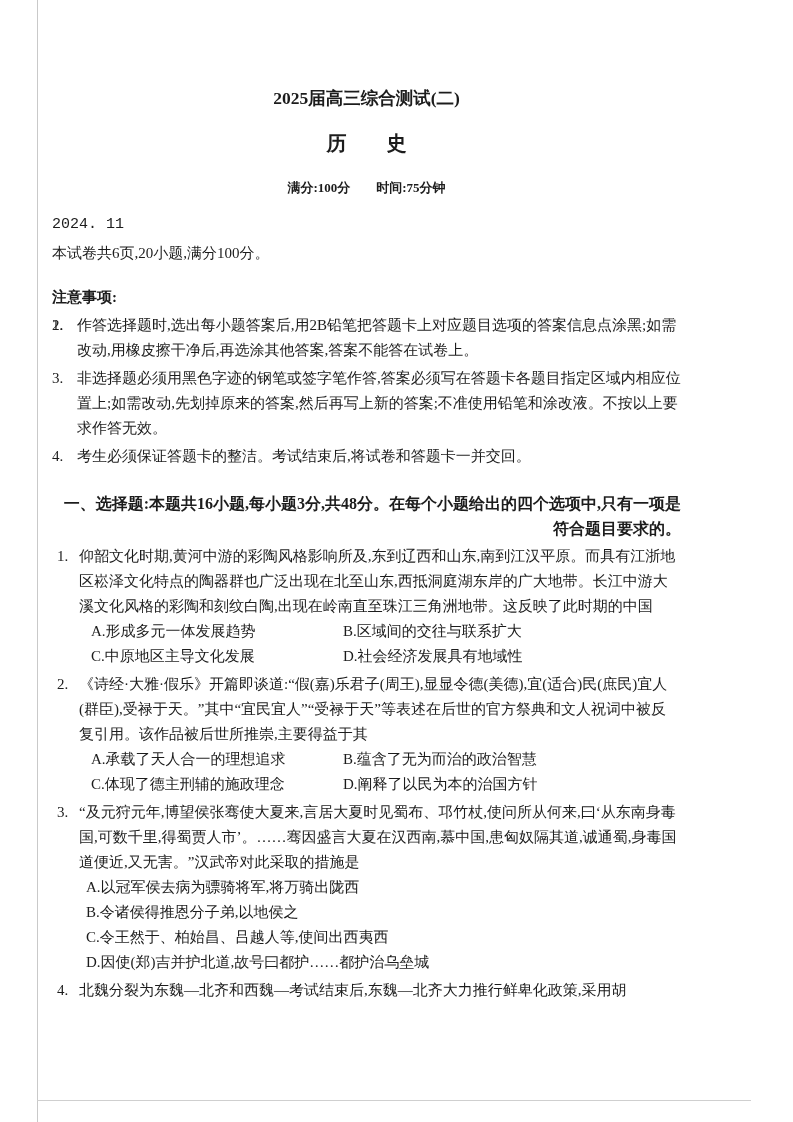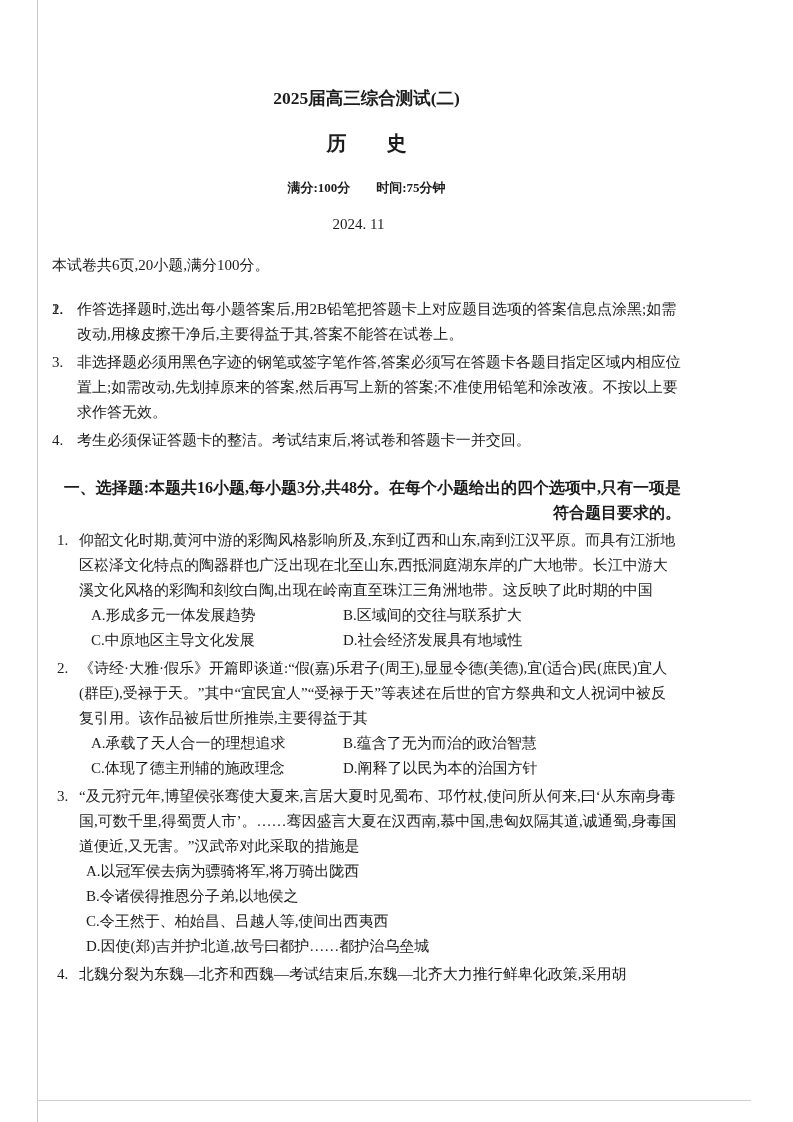--- a/index.html
+++ b/index.html
@@ -41,23 +41,24 @@
     font-size:20px; font-weight:bold;
     line-height:26px;
     margin-bottom:19px;
   }
   .meta {
     text-align:center;
     font-size:13px; font-weight:bold;
     margin-bottom:12px;
   }
   .date {
-    text-align:center;
+    text-align:left;
     padding-right:16px;
-    margin-bottom:16px;
+    margin-bottom:4px;
+    font-family:Liberation Mono, monospace;
   }
   .paper-info { margin-bottom:19px; }
   .notice-heading { font-weight:bold; }
   .notice-item {
     position:relative;
     padding-left:25px;
     margin-top:3px;
   }
   .notice-item .num { position:absolute; left:0; top:0; }
   .section-heading {
@@ -92,27 +93,28 @@
   <div class="content">
 
     <div class="title">2025届高三综合测试(二)</div>
     <div class="subject">历　　史</div>
     <div class="meta">满分:100分　　时间:75分钟</div>
     <div class="date">2024. 11</div>
 
     <p class="paper-info">本试卷共6页,20小题,满分100分。</p>
 
     <div class="notice">
+      <div class="notice-heading">注意事项:</div>
 
       <div class="notice-item">
         <span class="num">1.</span>
       </div>
       <div class="notice-item">
         <span class="num">2.</span>
-        <span>作答选择题时,选出每小题答案后,用2B铅笔把答题卡上对应题目选项的答案信息点涂黑;如需改动,用橡皮擦干净后,主要得益于其,答案不能答在试卷上。</span>
+        <span>作答选择题时,选出每小题答案后,用2B铅笔把答题卡上对应题目选项的答案信息点涂黑;如需改动,用橡皮擦干净后,再选涂其他答案,答案不能答在试卷上。</span>
       </div>
       <div class="notice-item">
         <span class="num">3.</span>
         <span>非选择题必须用黑色字迹的钢笔或签字笔作答,答案必须写在答题卡各题目指定区域内相应位置上;如需改动,先划掉原来的答案,然后再写上新的答案;不准使用铅笔和涂改液。不按以上要求作答无效。</span>
       </div>
       <div class="notice-item">
         <span class="num">4.</span>
         <span>考生必须保证答题卡的整洁。考试结束后,将试卷和答题卡一并交回。</span>
       </div>
     </div>

